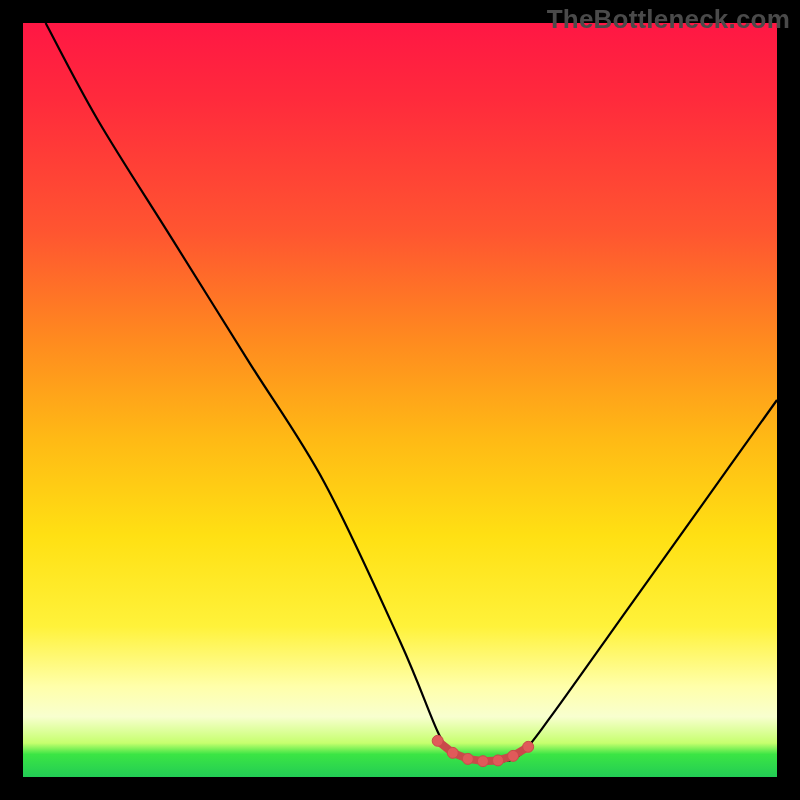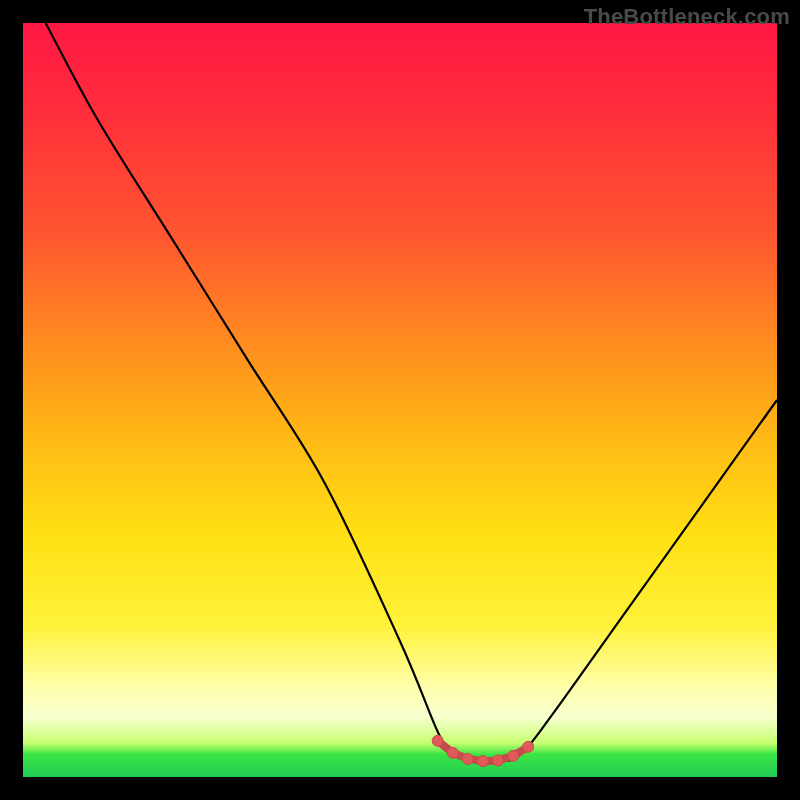--- a/index.html
+++ b/index.html
@@ -38,21 +38,21 @@
       #c6ff6e 95.5%,
       #3be544 97%,
       #22cc55 100%
     );
   }
   .watermark {
     position: absolute;
     top: 4px;
     right: 10px;
     color: #4a4a4a;
-    font-size: 22px;
+    font-size: 26px;
     font-weight: 600;
     letter-spacing: 0.2px;
     user-select: none;
     text-align: right;
   }
   svg.curve {
     position: absolute;
     left: 0;
     top: 0;
     width: 754px;

